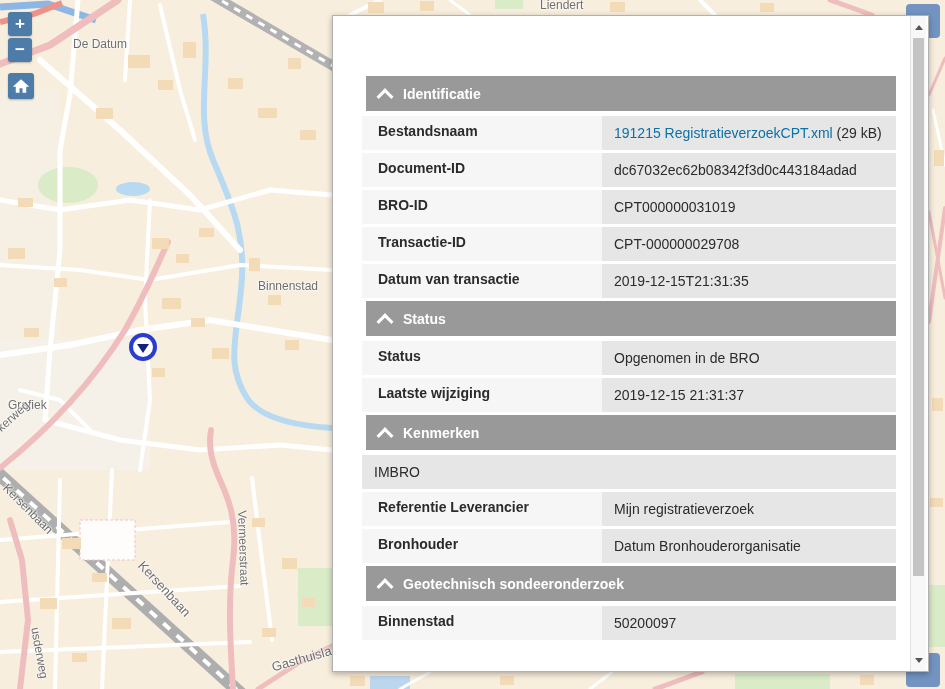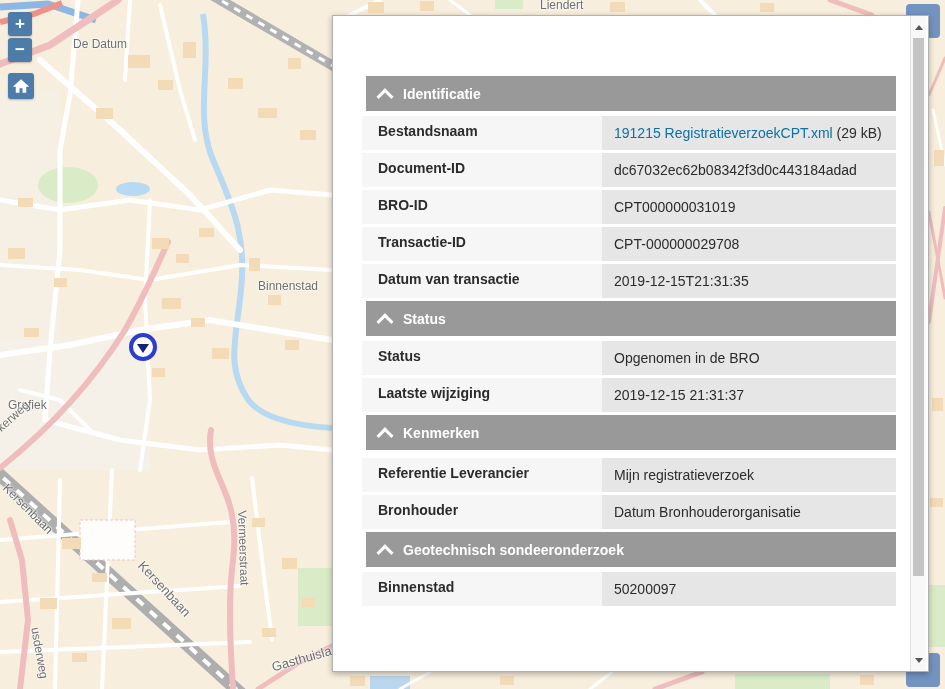--- a/index.html
+++ b/index.html
@@ -270,20 +270,21 @@
             <div class="cell-label">Laatste wijziging</div>
             <div class="cell-value">2019-12-15 21:31:37</div>
           </div>
         </div>
         <div class="section">
           <div class="section-header">
             <span class="chev"></span>
             <span>Kenmerken</span>
           </div>
           <div class="row">
+            <div class="cell-value">IMBRO</div>
           </div>
           <div class="row">
             <div class="cell-label">Referentie Leverancier</div>
             <div class="cell-value">Mijn registratieverzoek</div>
           </div>
           <div class="row">
             <div class="cell-label">Bronhouder</div>
             <div class="cell-value">Datum Bronhouderorganisatie</div>
           </div>
         </div>

